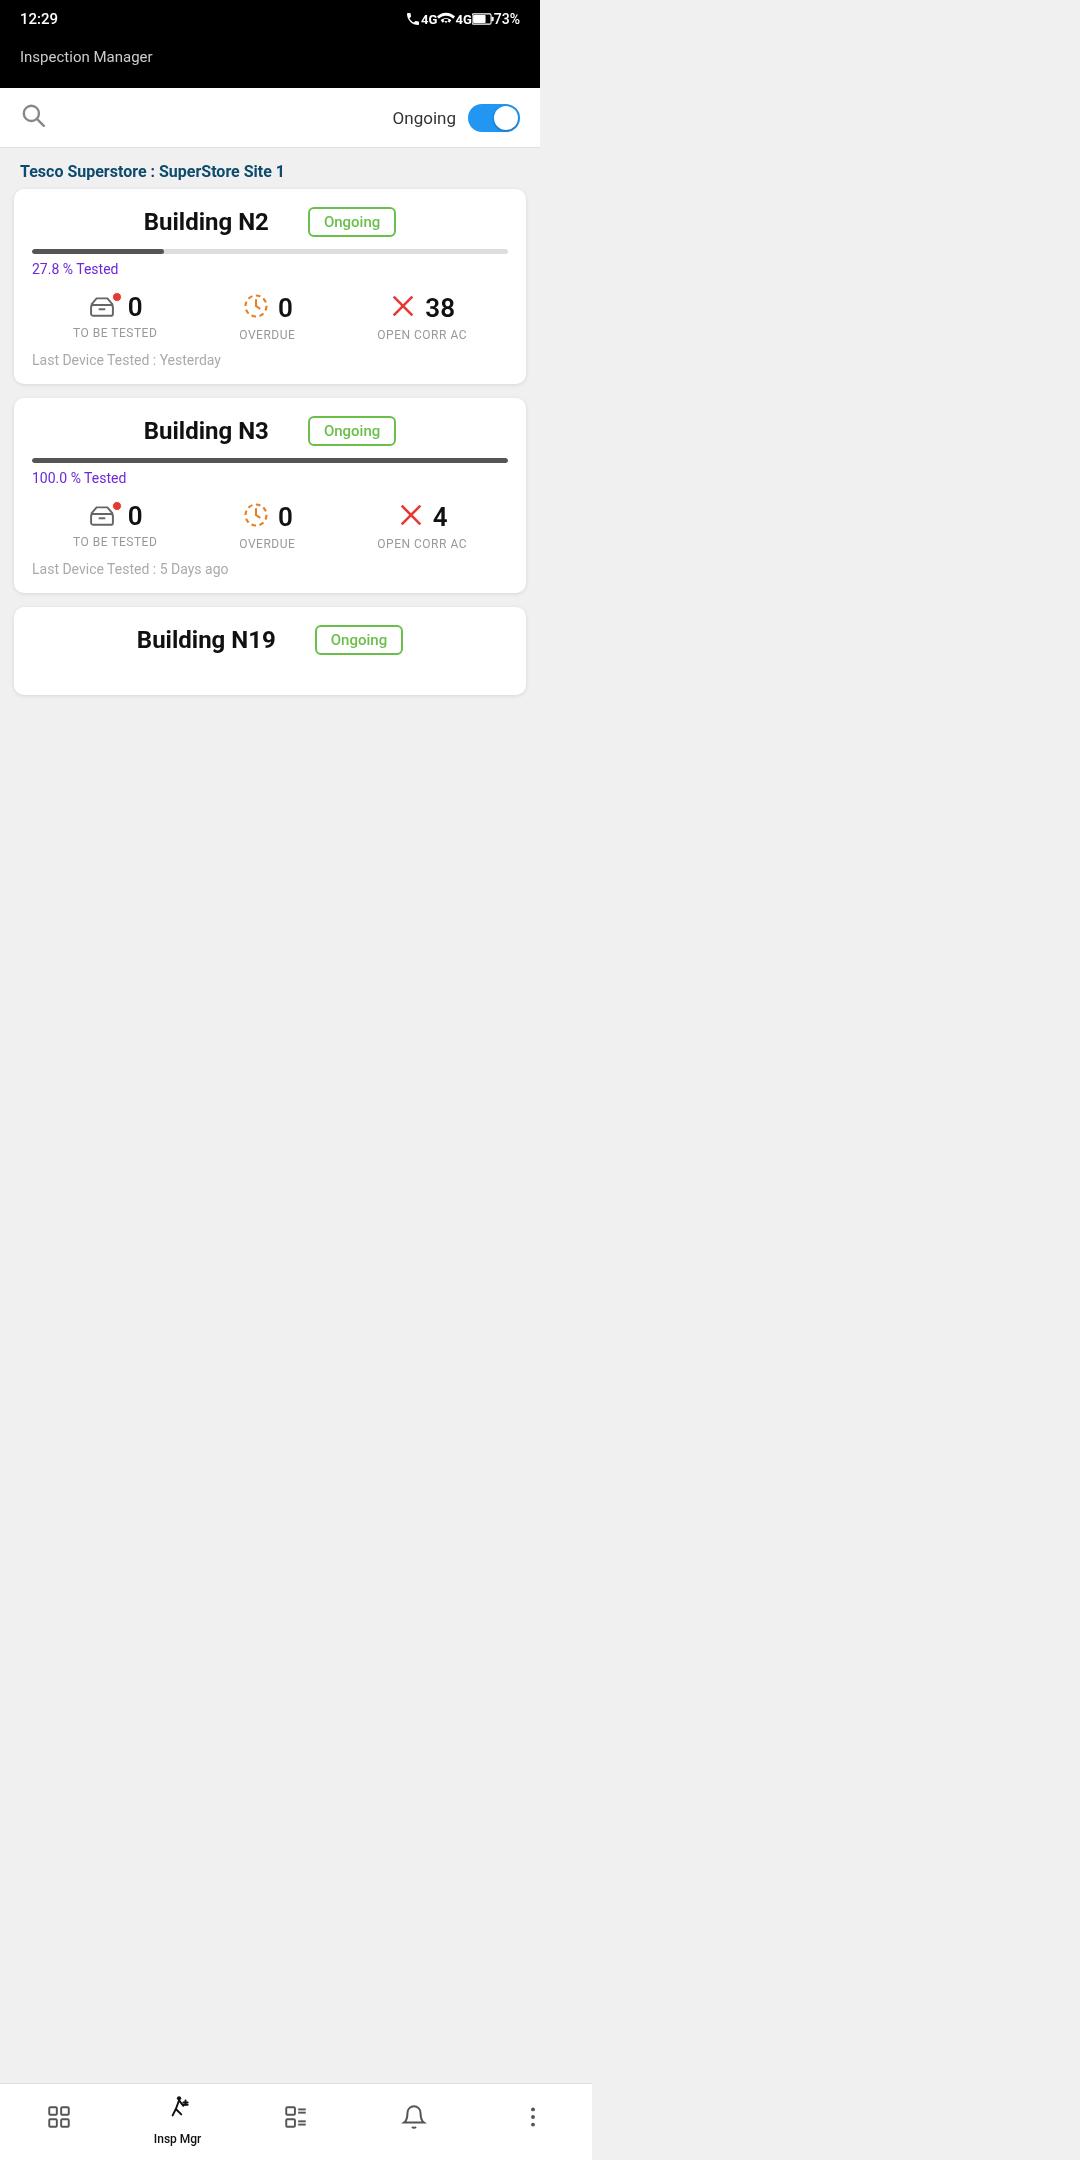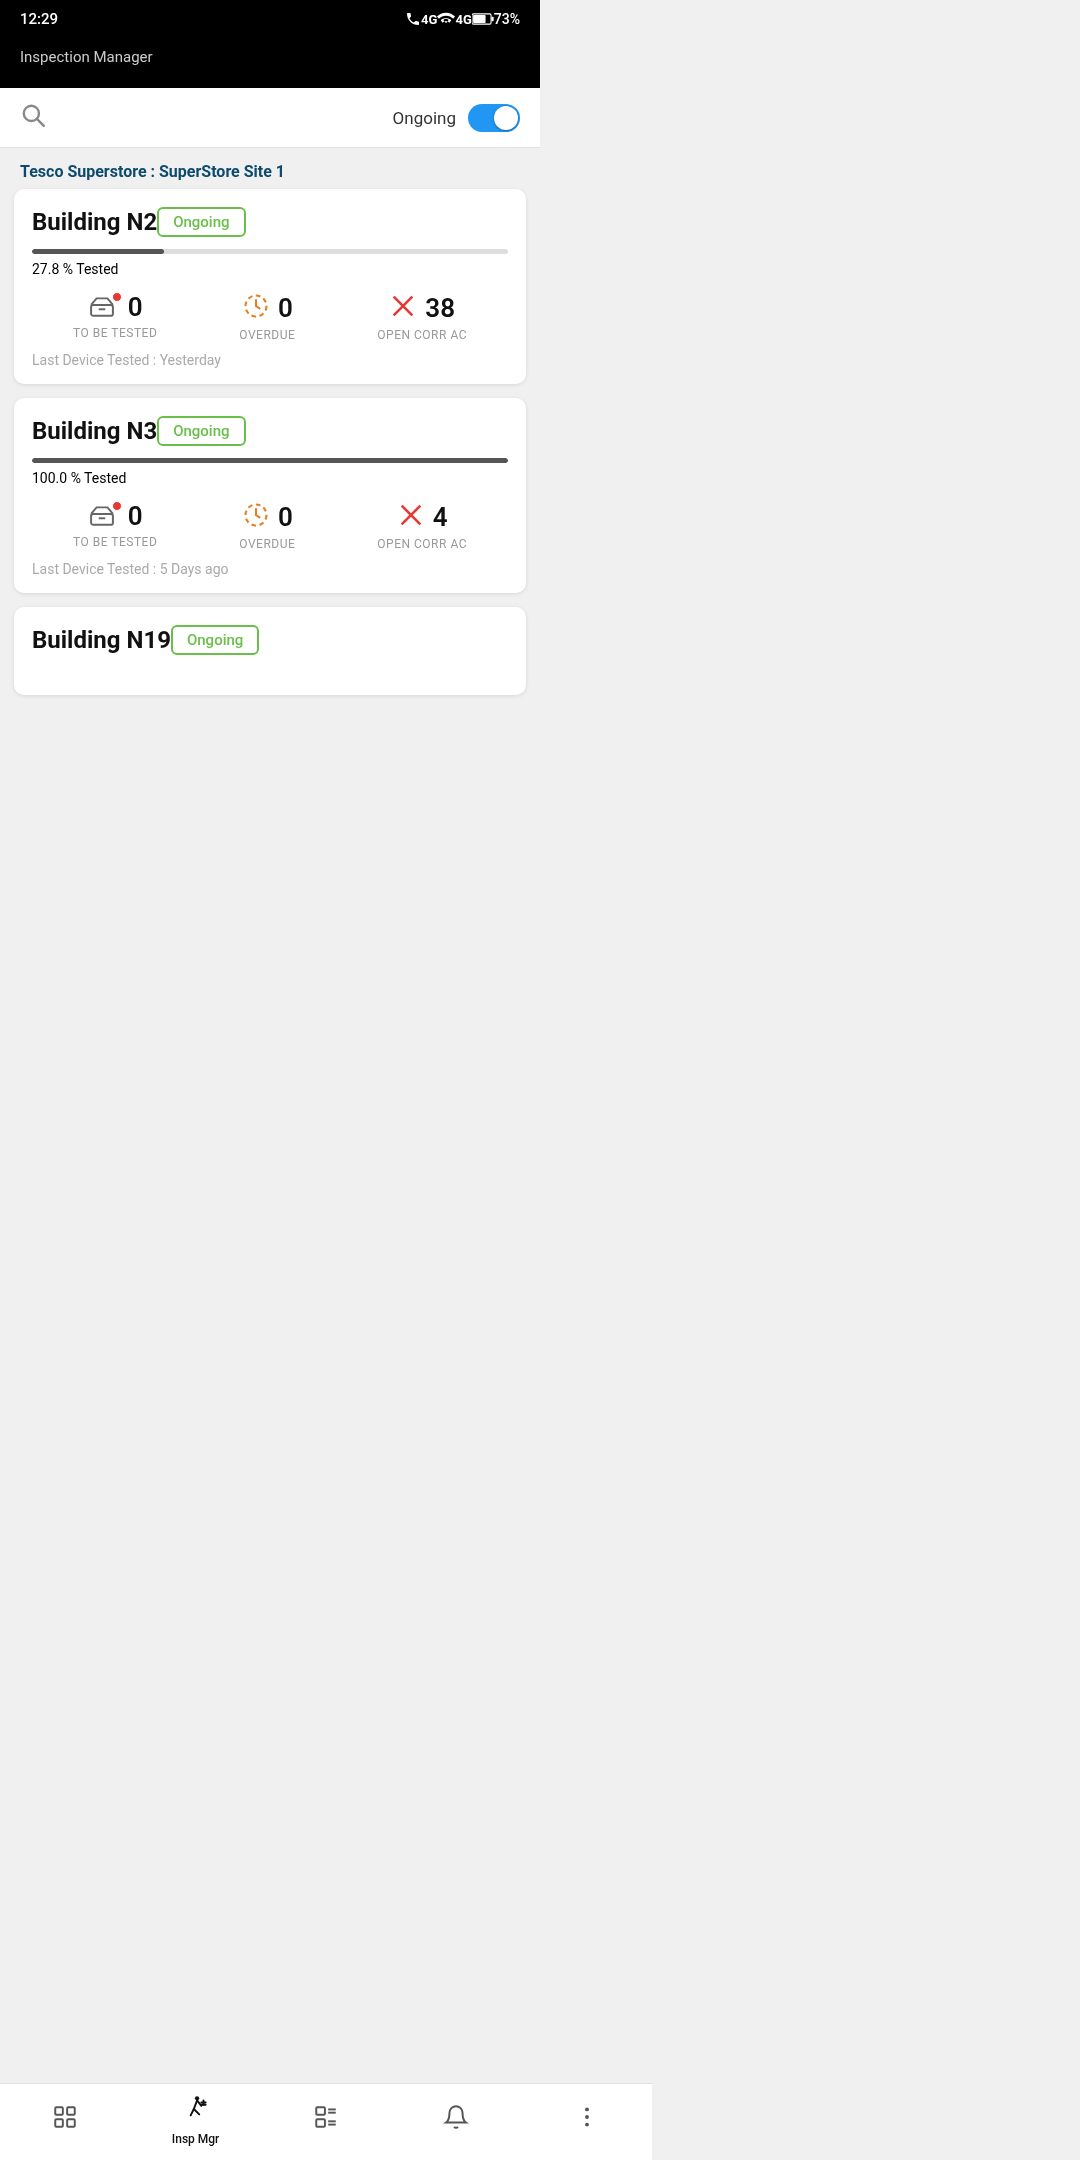--- a/index.html
+++ b/index.html
@@ -118,23 +118,24 @@
     
     .card {
       background: #fff;
       border-radius: 10px;
       padding: 18px 18px 16px 18px;
       margin-bottom: 14px;
       box-shadow: 0 1px 4px rgba(0,0,0,0.10);
     }
     .card-header {
       display: flex;
-      justify-content: flex-start;
+      justify-content: center;
       align-items: center;
       margin-bottom: 12px;
+      gap: 39px;
     }
     .card-title {
       font-size: 24px;
       font-weight: 700;
       color: #111;
     }
     .status-badge {
       border: 2px solid #6abf4b;
       border-radius: 6px;
       padding: 4px 14px;
@@ -154,21 +155,21 @@
       overflow: hidden;
       margin-bottom: 5px;
     }
     .progress-bar-fill {
       height: 100%;
       background: #555;
       border-radius: 3px;
     }
     .progress-label {
       font-size: 14px;
-      color: #000000;
+      color: #6d28d9;
     }
 
     
     .stats-row {
       display: flex;
       justify-content: space-around;
       margin: 14px 0 10px 0;
     }
     .stat-item {
       display: flex;
@@ -225,21 +226,21 @@
     .last-device {
       font-size: 14px;
       color: #aaa;
       margin-top: 4px;
     }
 
     
     .bottom-nav {
       position: fixed;
       bottom: 0;
-      width: 652px;
+      width: 592px;
       background: #fff;
       border-top: 1px solid #e0e0e0;
       display: flex;
       justify-content: space-around;
       align-items: center;
       padding: 10px 0 14px 0;
       text-align: center;
     }
     .nav-item {
       display: flex;

